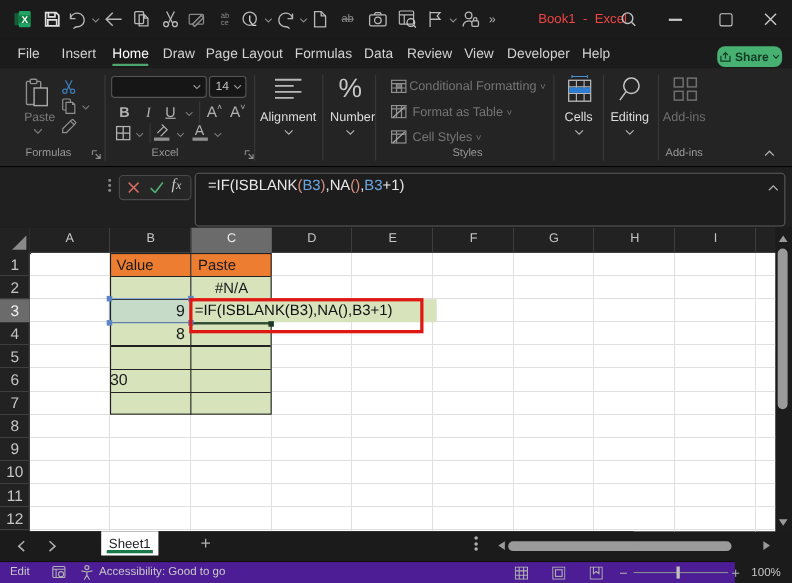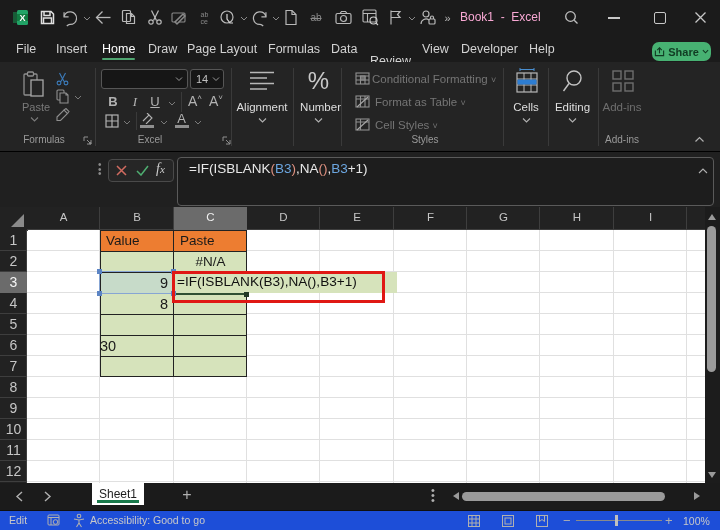--- a/index.html
+++ b/index.html
@@ -150,21 +150,21 @@
     <svg width="17" height="17" viewBox="0 0 17 17" fill="none" stroke="#b8b8b8" stroke-width="1.2">
       <circle cx="7" cy="5" r="3"></circle>
       <path d="M2 15 a5 5 0 0 1 8-4"></path>
       <rect x="10" y="10" width="6" height="5" rx="1"></rect>
       <path d="M11.5 10 v-1.5 a1.5 1.5 0 0 1 3 0 v1.5"></path>
     </svg>
   </div>
 
   <div class="ico" style="left:441px;top:12px;width:13px;height:12px;color:#b8b8b8;font-size:11px;">»</div>
 
-  <div class="abs" style="left:460px;top:10px;width:110px;height:16px;color:#f9a8d4;font-size:12px;text-align:left;">Book1&nbsp;&nbsp;-&nbsp;&nbsp;Excel</div>
+  <div class="abs" style="left:460px;top:10px;width:110px;height:16px;color:#ef4444;font-size:12px;text-align:right;">Book1&nbsp;&nbsp;-&nbsp;&nbsp;Excel</div>
 
   <div class="ico" style="left:564px;top:10px;width:15px;height:15px;">
     <svg width="15" height="15" viewBox="0 0 15 15" fill="none" stroke="#c0c0c0" stroke-width="1.3">
       <circle cx="6.5" cy="6.5" r="4.8"></circle>
         <path d="M10.2 10.2 l3.3 3.3"></path>
     </svg>
   </div>
 
   <div class="abs" style="left:608px;top:17px;width:12px;height:1.5px;background:#c8c8c8;"></div>
   <div class="abs" style="left:654px;top:12px;width:10px;height:10px;border:1.4px solid #c8c8c8;border-radius:2px;"></div>
@@ -177,21 +177,21 @@
 
 <div class="abs" id="menubar" style="left:0;top:36px;width:720px;height:26px;background:#1b1b1b;color:#d2d2d2;font-size:12.5px;">
   <div class="abs" style="left:16px;top:6px;">File</div>
   <div class="abs" style="left:56px;top:6px;">Insert</div>
   <div class="abs" style="left:102px;top:6px;color:#fff;">Home</div>
   <div class="abs" style="left:102px;top:22px;width:33px;height:2px;background:#4fa570;border-radius:1px;"></div>
   <div class="abs" style="left:148px;top:6px;">Draw</div>
   <div class="abs" style="left:187px;top:6px;">Page Layout</div>
   <div class="abs" style="left:268px;top:6px;">Formulas</div>
   <div class="abs" style="left:331px;top:6px;">Data</div>
-  <div class="abs" style="left:370px;top:6px;margin-top:12px;">Review</div>
+  <div class="abs" style="left:370px;top:6px;">Review</div>
   <div class="abs" style="left:422px;top:6px;">View</div>
   <div class="abs" style="left:461px;top:6px;">Developer</div>
   <div class="abs" style="left:529px;top:6px;">Help</div>
 
   <div class="abs" style="left:652px;top:6px;width:59px;height:19px;background:#47b172;border-radius:7px;display:flex;align-items:center;justify-content:center;color:#113b23;font-size:11px;font-weight:bold;">
     <svg width="11" height="11" viewBox="0 0 12 12" fill="none" stroke="#113b23" stroke-width="1.2" style="margin-right:3px;">
       <path d="M1.5 5 v5.5 h9 V5"></path>
         <path d="M3.5 4.5 L6 2 l2.5 2.5"></path>
         <path d="M6 2 v6"></path>
     </svg>
@@ -534,21 +534,21 @@
     <div style="position:absolute;left:5px;bottom:2px;width:42px;height:3px;background:#1a7a4c;"></div>
   </div>
   <div class="abs" style="left:180px;top:3px;width:14px;height:18px;color:#b0b0b0;font-size:16px;font-weight:300;text-align:center;">+</div>
   <div class="abs" style="left:431px;top:5px;width:4px;height:16px;color:#b0b0b0;font-size:11px;line-height:5px;">•<br>•<br>•</div>
 
   <div style="position:absolute;left:453px;top:9px;width:0;height:0;border-top:4.5px solid transparent;border-bottom:4.5px solid transparent;border-right:6px solid #9a9a9a;"></div>
   <div style="position:absolute;left:462px;top:9px;width:203px;height:9px;background:#9a9a9a;border-radius:5px;"></div>
   <div style="position:absolute;left:694px;top:9px;width:0;height:0;border-top:4.5px solid transparent;border-bottom:4.5px solid transparent;border-left:6px solid #9a9a9a;"></div>
 </div>
 
-<div class="abs" id="statusbar" style="left:0;top:510px;width:720px;height:20px;background:#1d4ed8;border-top:1px solid #101010;color:#c8c8c8;font-size:10.5px;">
+<div class="abs" id="statusbar" style="left:0;top:510px;width:668px;height:20px;background:#4c1d95;border-top:1px solid #101010;color:#c8c8c8;font-size:10.5px;">
   <div class="abs" style="left:9px;top:3px;">Edit</div>
   <div class="ico" style="left:47px;top:3px;width:13px;height:13px;">
     <svg width="13" height="13" viewBox="0 0 13 13" fill="none" stroke="#b0b0b0" stroke-width="1">
       <rect x="1" y="1" width="11" height="10" rx="1"></rect>
         <path d="M1 3.5 h11 M4 3.5 v7.5"></path>
       <circle cx="8.5" cy="8" r="2.3"></circle>
     </svg>
   </div>
   <div class="ico" style="left:72px;top:2px;width:14px;height:15px;">
     <svg width="14" height="15" viewBox="0 0 14 15" fill="none" stroke="#b0b0b0" stroke-width="1.1">

